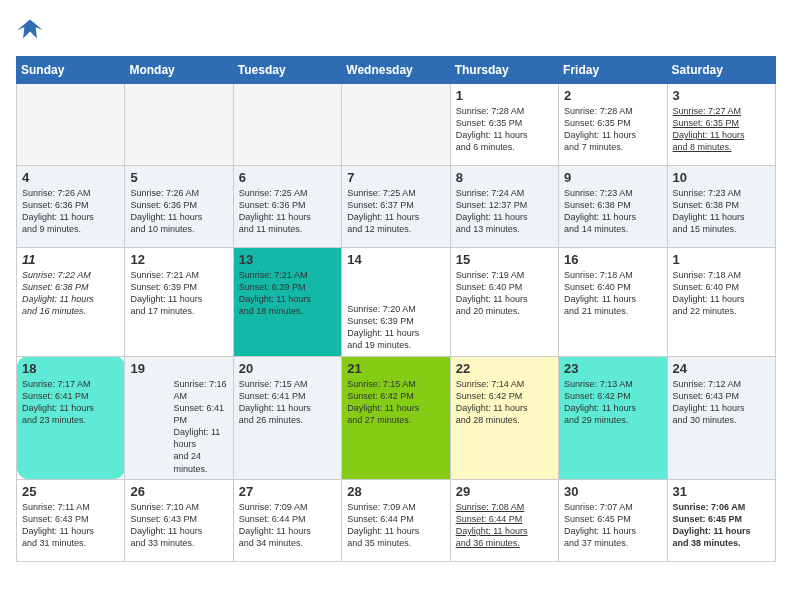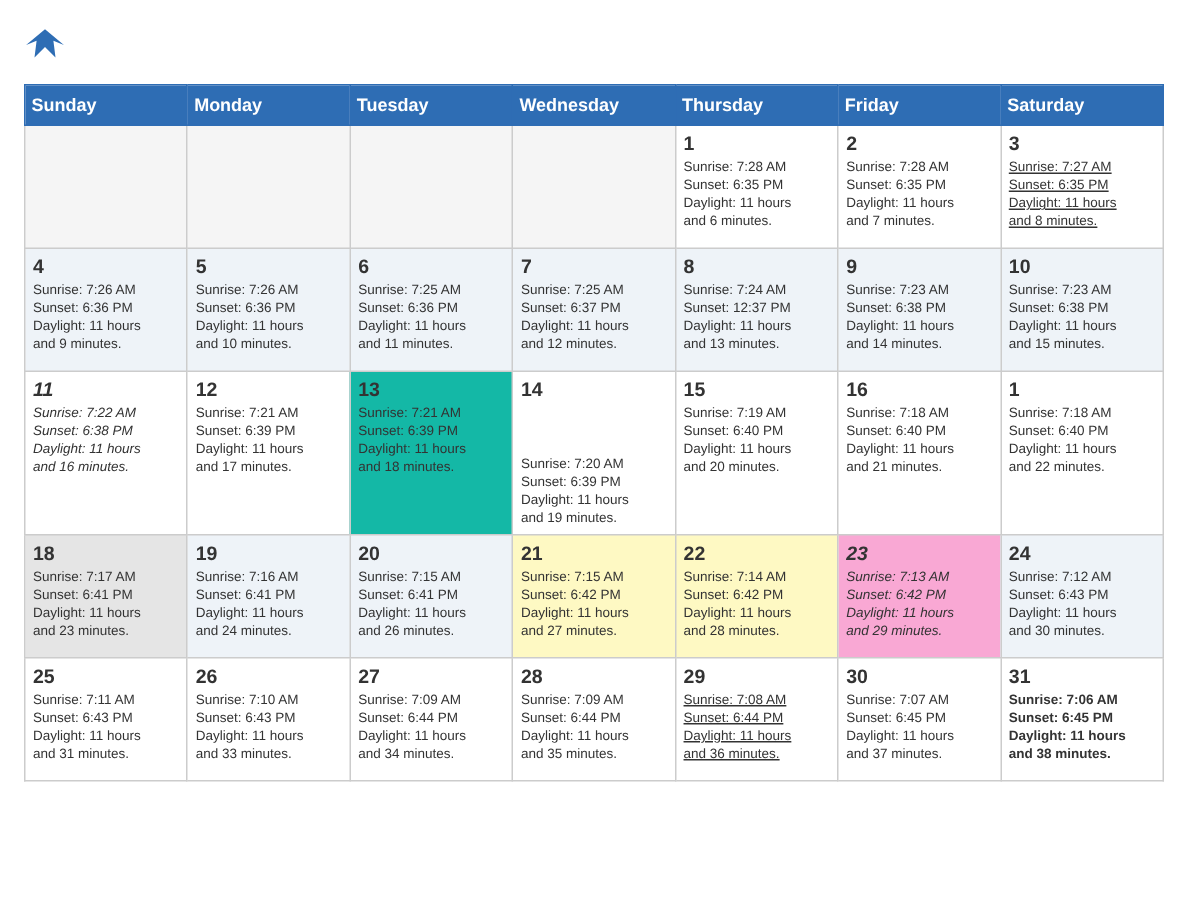--- a/index.html
+++ b/index.html
@@ -247,56 +247,56 @@
         </td>
         <td style="background: rgb(255, 255, 255);">
           <span class="day-num">1</span>
           <div class="day-info" style="white-space: pre-line;">Sunrise: 7:18 AM
 Sunset: 6:40 PM
 Daylight: 11 hours
 and 22 minutes.</div>
         </td>
       </tr>
       <tr>
-        <td style="background: #e5e5e5;">
+        <td style="background: #5eead4; border-radius: 11px;">
           <span class="day-num">18</span>
           <div class="day-info" style="white-space: pre-line;">Sunrise: 7:17 AM
 Sunset: 6:41 PM
 Daylight: 11 hours
 and 23 minutes.</div>
         </td>
         <td style="background: rgb(238, 243, 248);">
           <span class="day-num">19</span>
-          <div class="day-info" style="white-space: pre-line;">Sunrise: 7:16 AM
+          <div class="day-info" style="white-space: pre-line; margin-left: 43px;">Sunrise: 7:16 AM
 Sunset: 6:41 PM
 Daylight: 11 hours
 and 24 minutes.</div>
         </td>
         <td style="background: rgb(238, 243, 248);">
           <span class="day-num">20</span>
           <div class="day-info" style="white-space: pre-line;">Sunrise: 7:15 AM
 Sunset: 6:41 PM
 Daylight: 11 hours
 and 26 minutes.</div>
         </td>
-        <td style="background: #fef9c3;">
+        <td style="background: #84cc16;">
           <span class="day-num">21</span>
           <div class="day-info" style="white-space: pre-line;">Sunrise: 7:15 AM
 Sunset: 6:42 PM
 Daylight: 11 hours
 and 27 minutes.</div>
         </td>
         <td style="background: #fef9c3;">
           <span class="day-num">22</span>
           <div class="day-info" style="white-space: pre-line;">Sunrise: 7:14 AM
 Sunset: 6:42 PM
 Daylight: 11 hours
 and 28 minutes.</div>
         </td>
-        <td style="background: #f9a8d4; font-style: italic;">
+        <td style="background: #5eead4;">
           <span class="day-num">23</span>
           <div class="day-info" style="white-space: pre-line;">Sunrise: 7:13 AM
 Sunset: 6:42 PM
 Daylight: 11 hours
 and 29 minutes.</div>
         </td>
         <td style="background: rgb(238, 243, 248);">
           <span class="day-num">24</span>
           <div class="day-info" style="white-space: pre-line;">Sunrise: 7:12 AM
 Sunset: 6:43 PM

